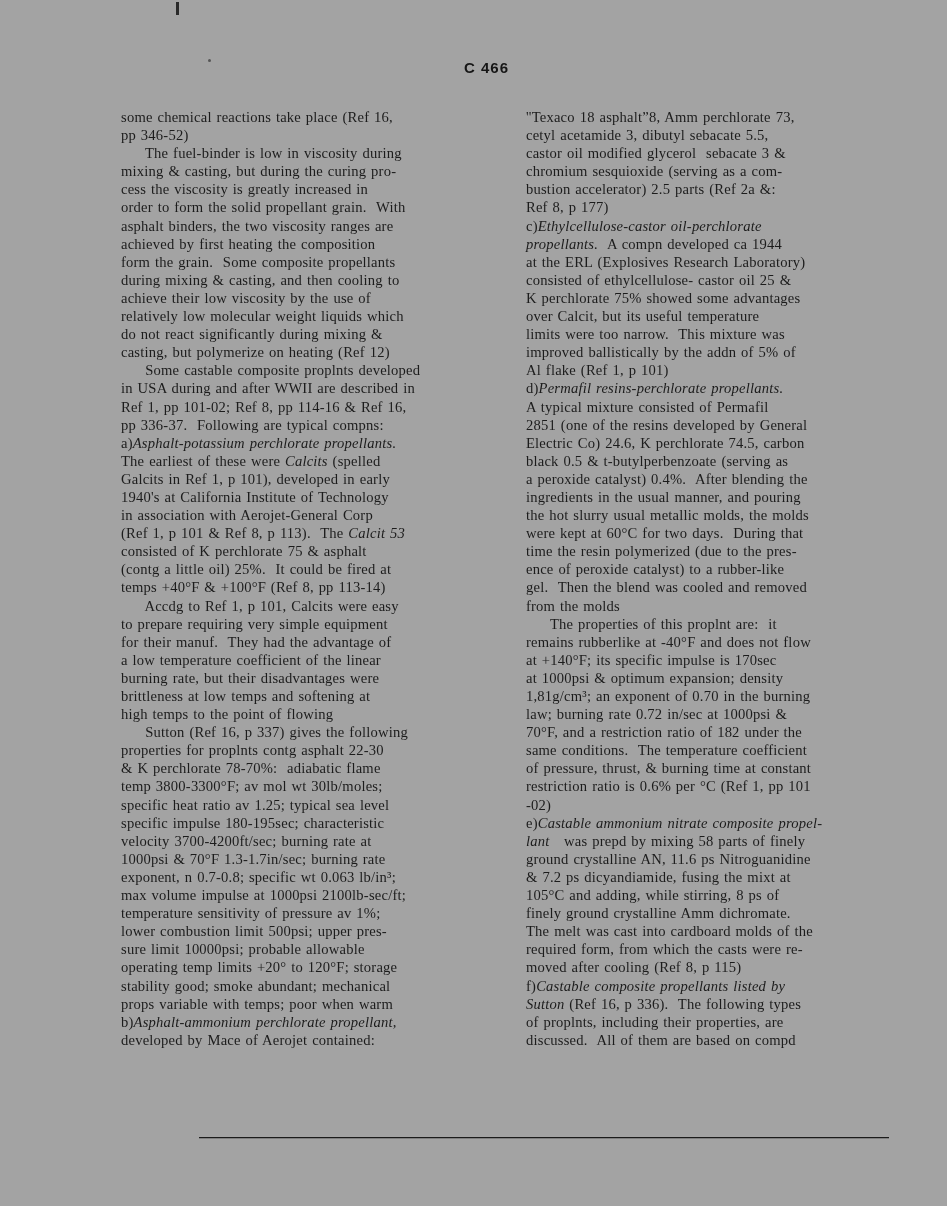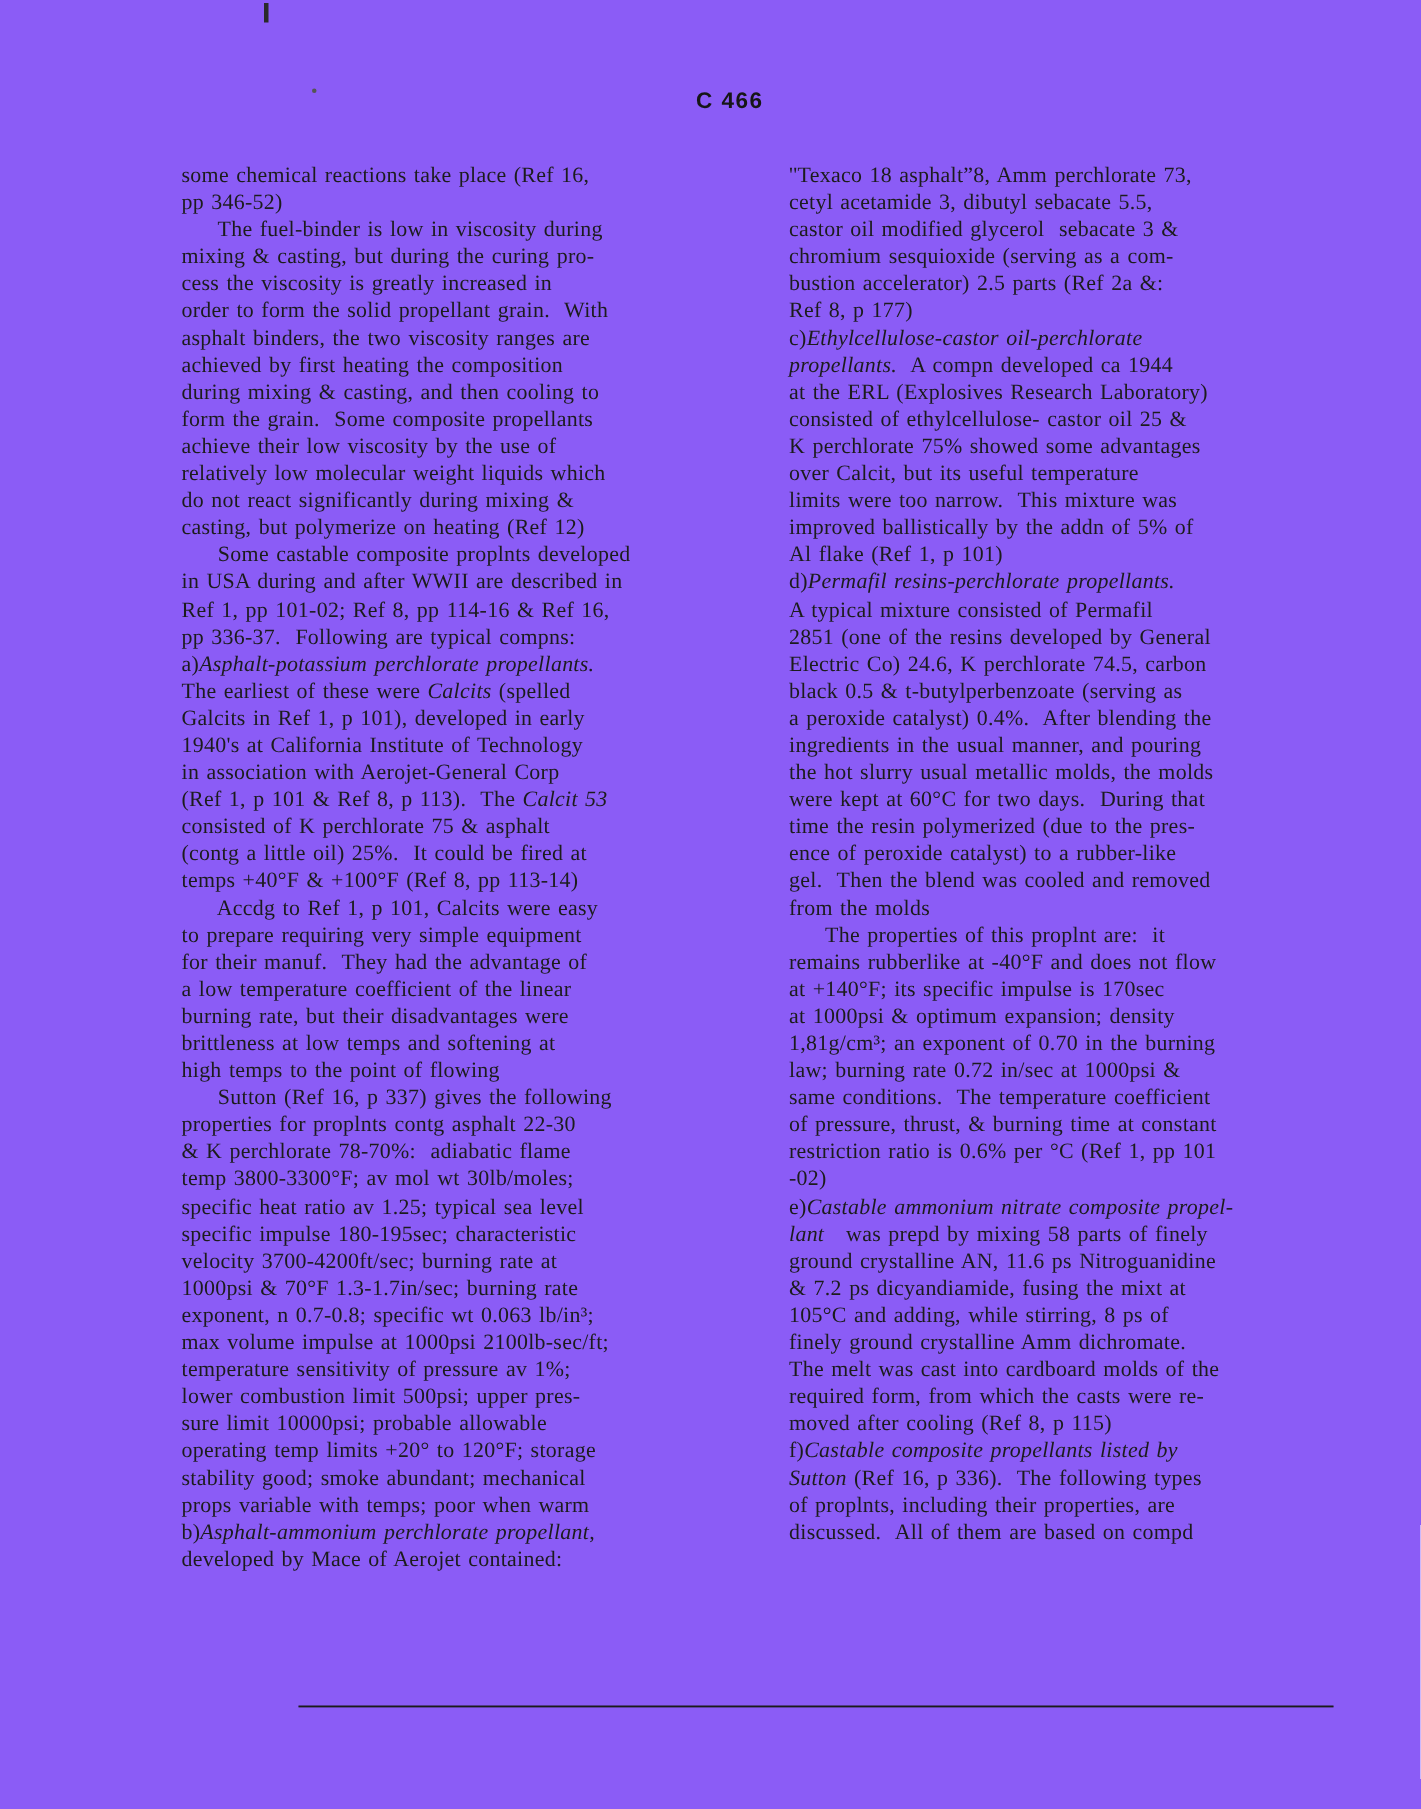--- a/index.html
+++ b/index.html
@@ -4,21 +4,21 @@
 <style>
   html, body {
     margin: 0;
     padding: 0;
     background: #ffffff;
   }
   .page {
     position: relative;
     width: 947px;
     height: 1206px;
-    background: #8b5cf6;
+    background: #a3a3a3;
     overflow: hidden;
     font-family: "Liberation Serif", "DejaVu Serif", serif;
     color: #1c1c1c;
   }
   .page-header {
     position: absolute;
     top: 59px;
     left: 464px;
     font-family: "Liberation Sans", "DejaVu Sans", sans-serif;
     font-weight: bold;
@@ -78,22 +78,22 @@
 
   <div class="column col-left">
       <div class="line">some chemical reactions take place (Ref 16,</div>
       <div class="line">pp 346-52)</div>
       <div class="line">     The fuel-binder is low in viscosity during</div>
       <div class="line">mixing &amp; casting, but during the curing pro-</div>
       <div class="line">cess the viscosity is greatly increased in</div>
       <div class="line">order to form the solid propellant grain.  With</div>
       <div class="line">asphalt binders, the two viscosity ranges are</div>
       <div class="line">achieved by first heating the composition</div>
+      <div class="line">form the grain.  Some composite propellants</div>
       <div class="line">during mixing &amp; casting, and then cooling to</div>
-      <div class="line">form the grain.  Some composite propellants</div>
       <div class="line">achieve their low viscosity by the use of</div>
       <div class="line">relatively low molecular weight liquids which</div>
       <div class="line">do not react significantly during mixing &amp;</div>
       <div class="line">casting, but polymerize on heating (Ref 12)</div>
       <div class="line">     Some castable composite proplnts developed</div>
       <div class="line">in USA during and after WWII are described in</div>
       <div class="line">Ref 1, pp 101-02; Ref 8, pp 114-16 &amp; Ref 16,</div>
       <div class="line">pp 336-37.  Following are typical compns:</div>
       <div class="line"><span>a)</span><span class="it">Asphalt-potassium perchlorate propellants.</span></div>
       <div class="line"><span>The earliest of these were </span><span class="it">Calcits</span><span> (spelled</span></div>
@@ -159,20 +159,21 @@
       <div class="line">time the resin polymerized (due to the pres-</div>
       <div class="line">ence of peroxide catalyst) to a rubber-like</div>
       <div class="line">gel.  Then the blend was cooled and removed</div>
       <div class="line">from the molds</div>
       <div class="line">     The properties of this proplnt are:  it</div>
       <div class="line">remains rubberlike at -40°F and does not flow</div>
       <div class="line">at +140°F; its specific impulse is 170sec</div>
       <div class="line">at 1000psi &amp; optimum expansion; density</div>
       <div class="line">1,81g/cm³; an exponent of 0.70 in the burning</div>
       <div class="line">law; burning rate 0.72 in/sec at 1000psi &amp;</div>
+      <div class="line">70°F, and a restriction ratio of 182 under the</div>
       <div class="line">same conditions.  The temperature coefficient</div>
       <div class="line">of pressure, thrust, &amp; burning time at constant</div>
       <div class="line">restriction ratio is 0.6% per °C (Ref 1, pp 101</div>
       <div class="line">-02)</div>
       <div class="line"><span>e)</span><span class="it">Castable ammonium nitrate composite propel-</span></div>
       <div class="line"><span class="it">lant</span><span>   was prepd by mixing 58 parts of finely</span></div>
       <div class="line">ground crystalline AN, 11.6 ps Nitroguanidine</div>
       <div class="line">&amp; 7.2 ps dicyandiamide, fusing the mixt at</div>
       <div class="line">105°C and adding, while stirring, 8 ps of</div>
       <div class="line">finely ground crystalline Amm dichromate.</div>

